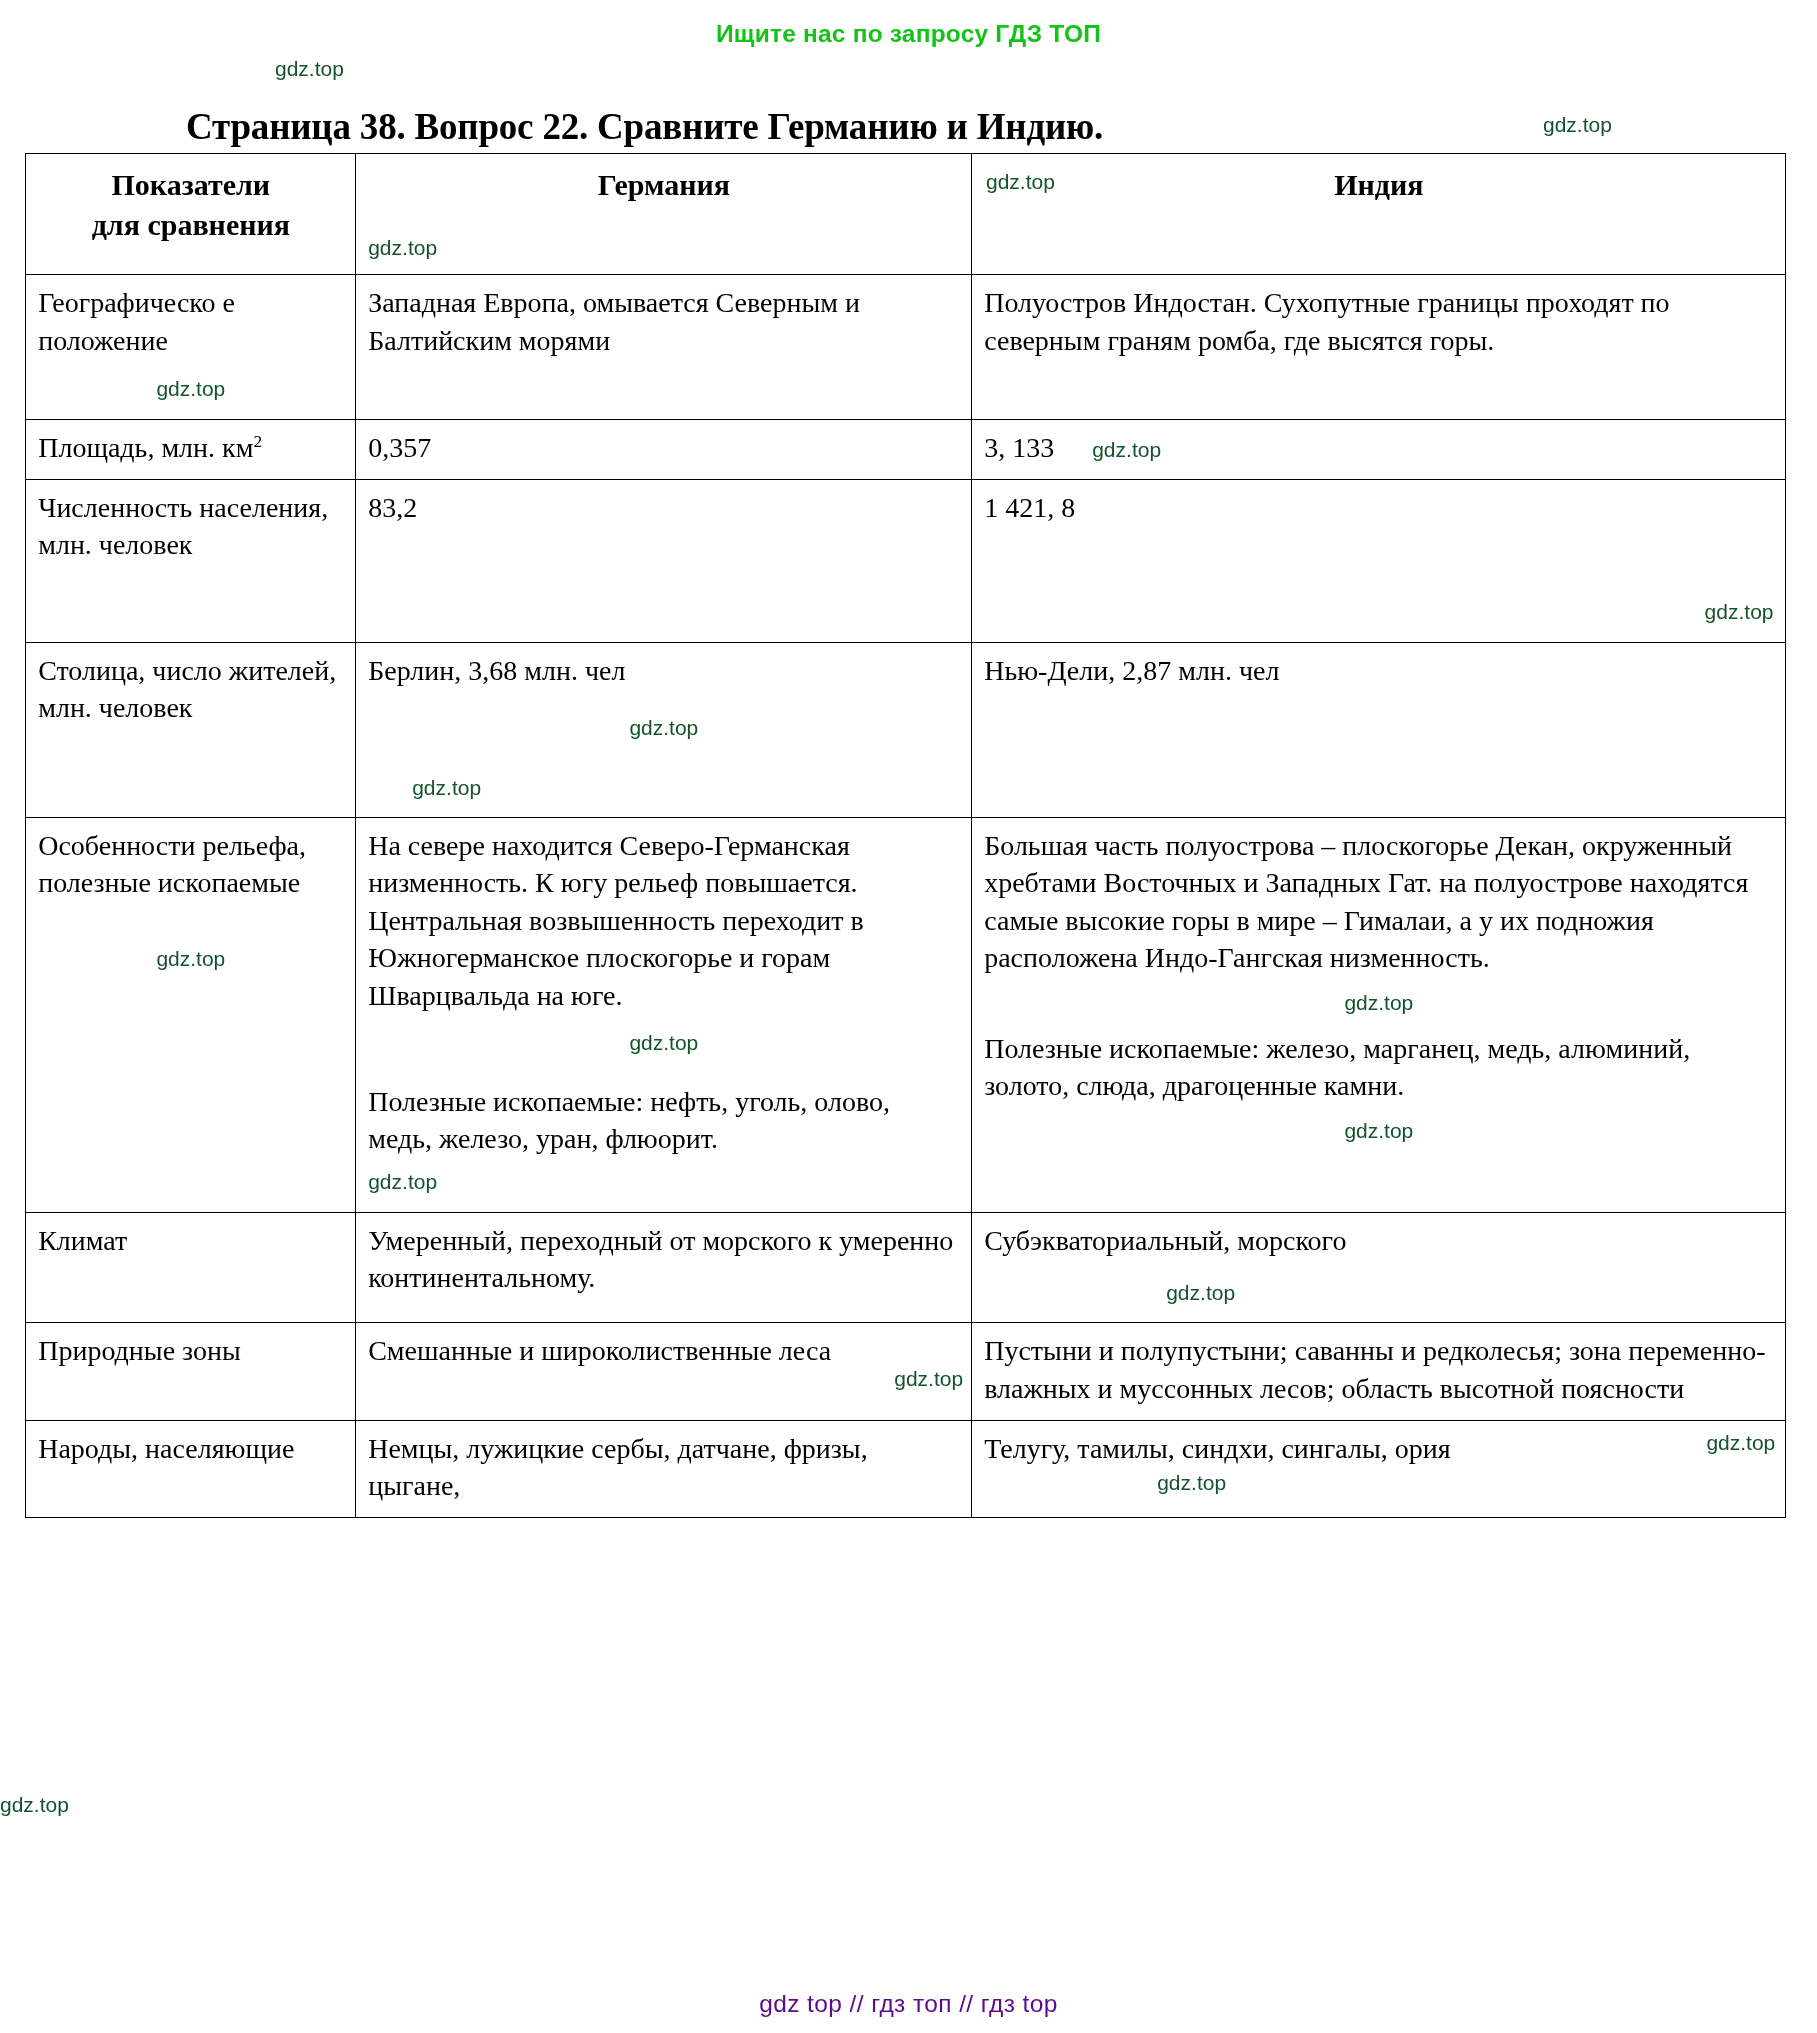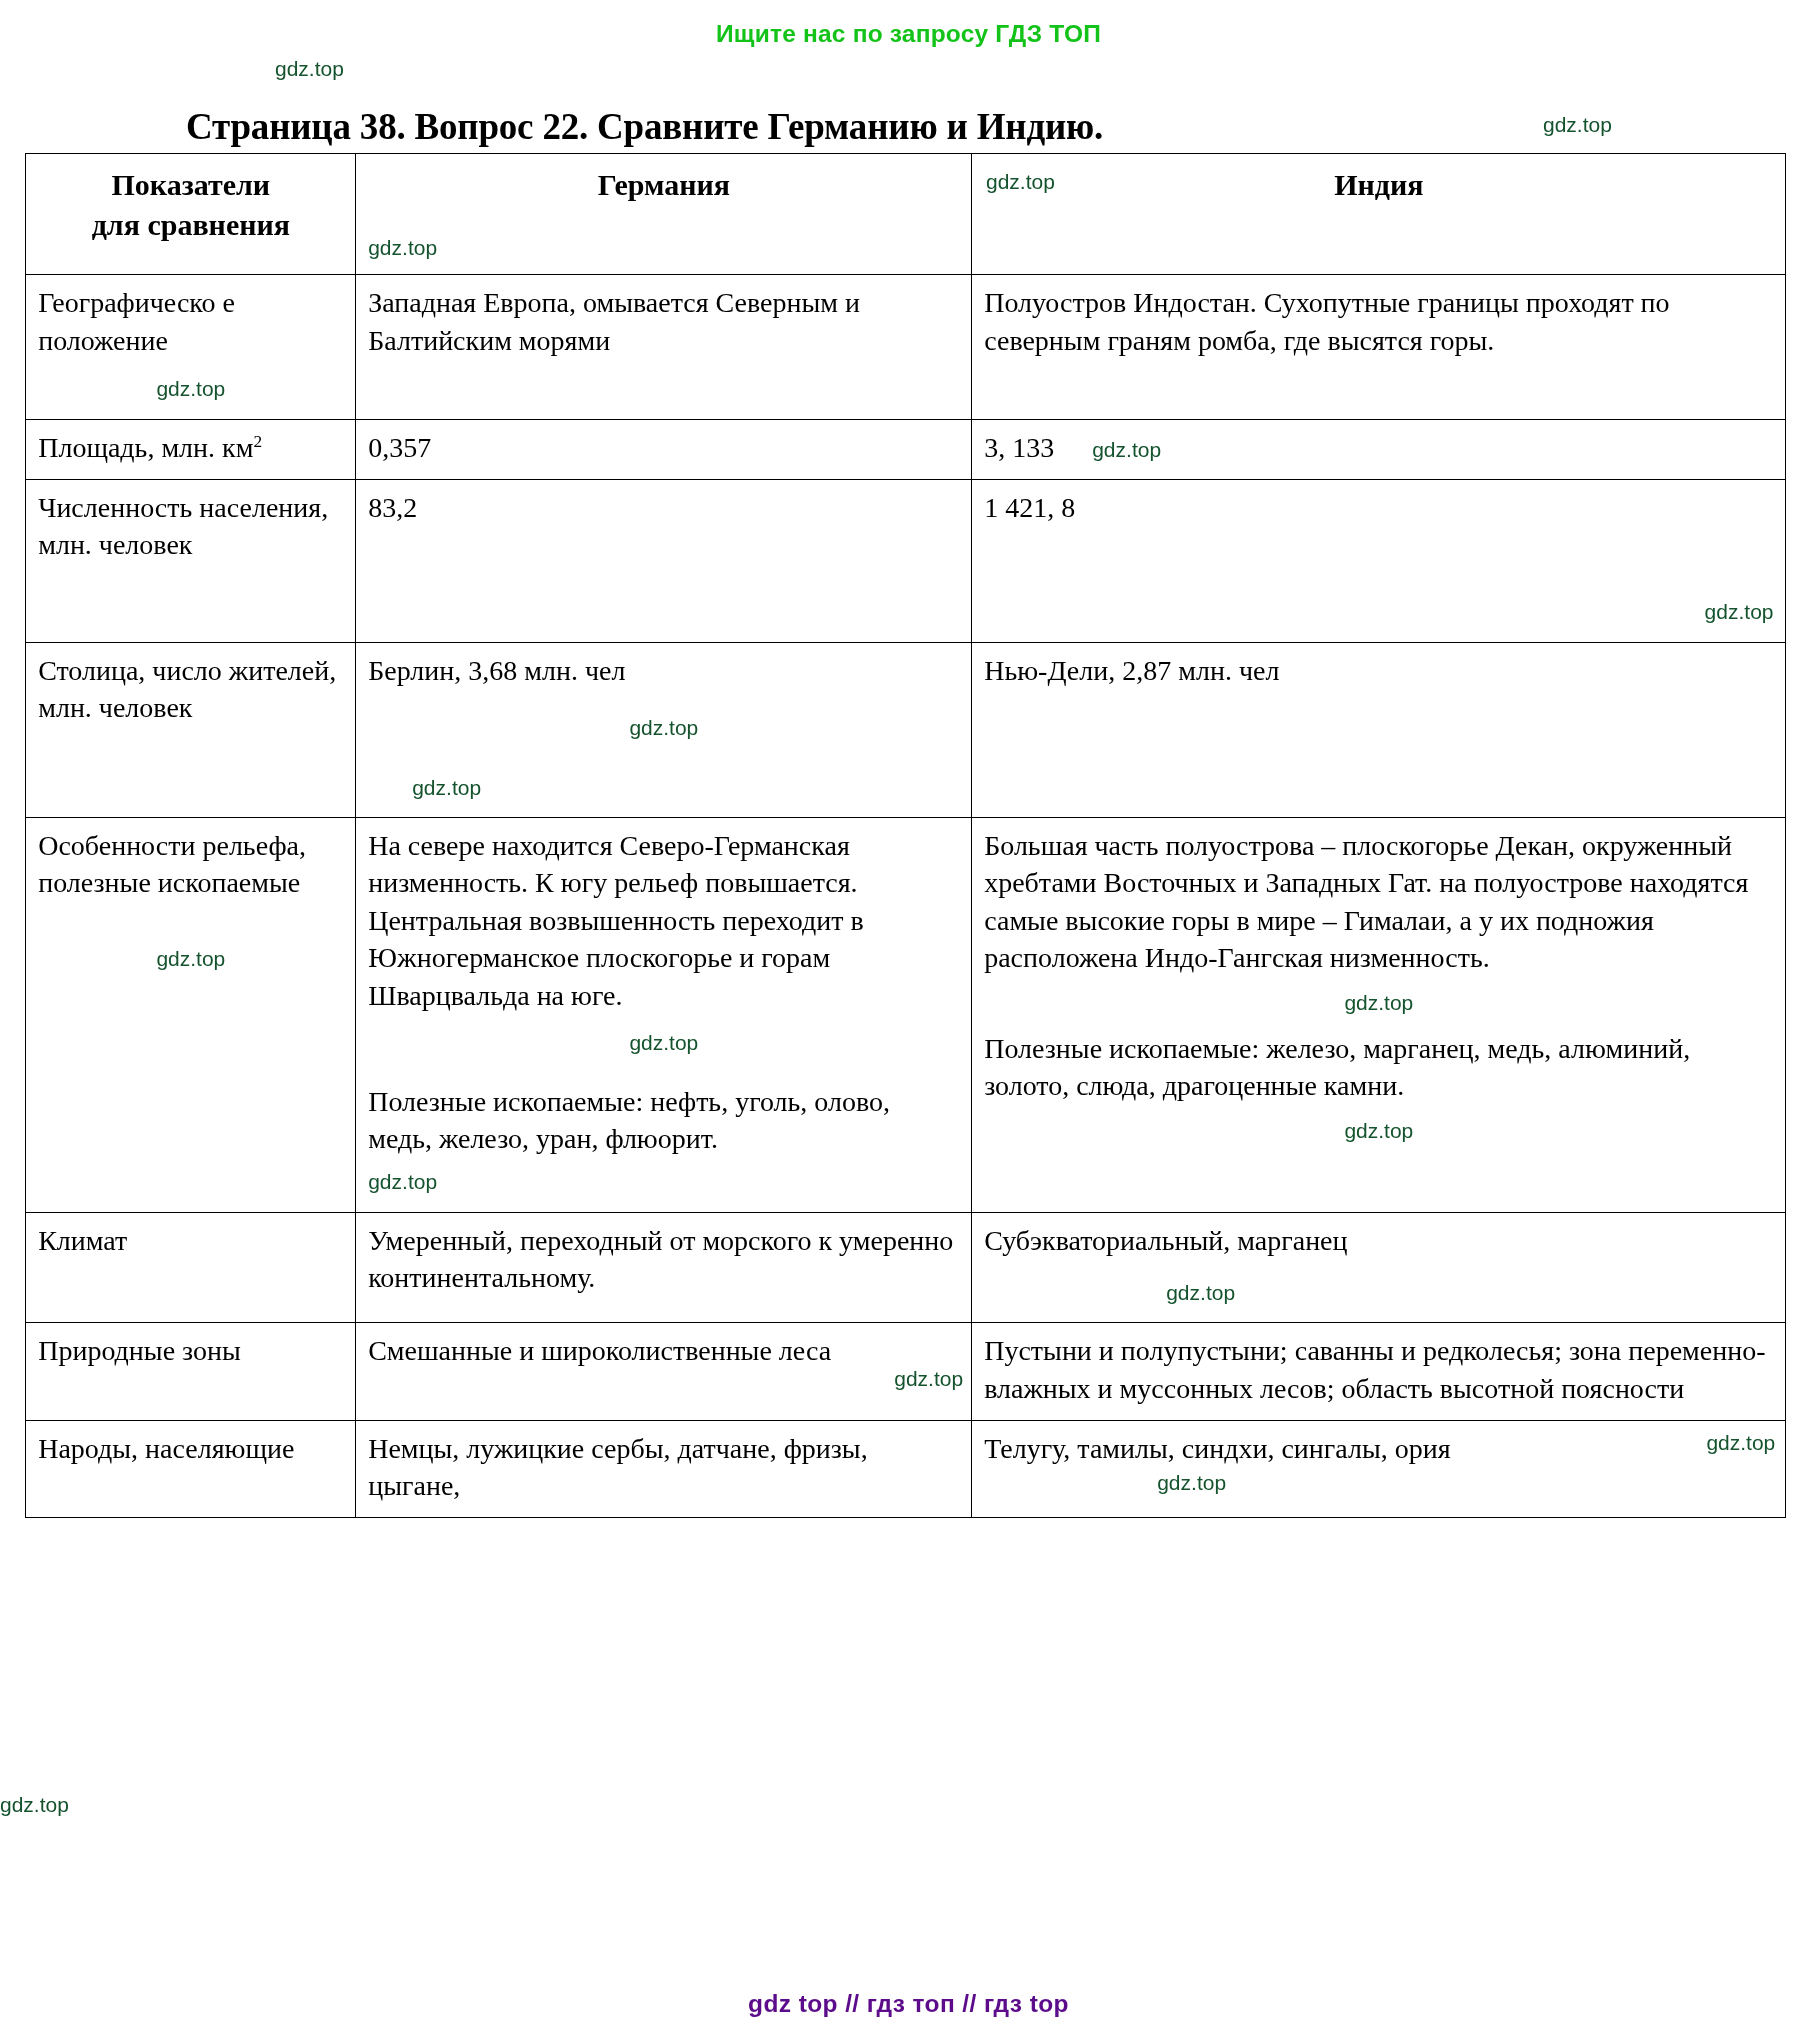--- a/index.html
+++ b/index.html
@@ -95,21 +95,21 @@
 
   
   .site-footer {
     position: absolute;
     bottom: 16.4px;
     left: 0;
     width: 100%;
     text-align: center;
     font-family: "Liberation Sans", sans-serif;
     font-size: 24.5px;
-    font-weight: 700;
+    font-weight: 400;
     color: #5c0b8b;
     letter-spacing: 0.4px;
   }
 
   sup { font-size: 0.62em; vertical-align: super; line-height: 0; }
 </style>
 </head>
 <body>
 
 <div class="promo-banner">Ищите нас по запросу ГДЗ ТОП</div>
@@ -219,21 +219,21 @@
         <div style="text-align:center; margin-top:5.5px;">
           <span class="wm wm-inline">gdz.top</span>
         </div>
       </td>
     </tr>
 
     <tr>
       <td>Климат</td>
       <td>Умеренный, переходный от морского к умеренно континентальному.</td>
       <td>
-        <span>Субэкваториальный, марганец</span>
+        <span>Субэкваториальный, морского</span>
         <div style="text-align:left; margin-top:12.7px; padding-left:182px;">
           <span class="wm wm-inline">gdz.top</span>
         </div>
       </td>
     </tr>
 
     <tr>
       <td>Природные зоны</td>
       <td>
         <div style="position:relative;">

